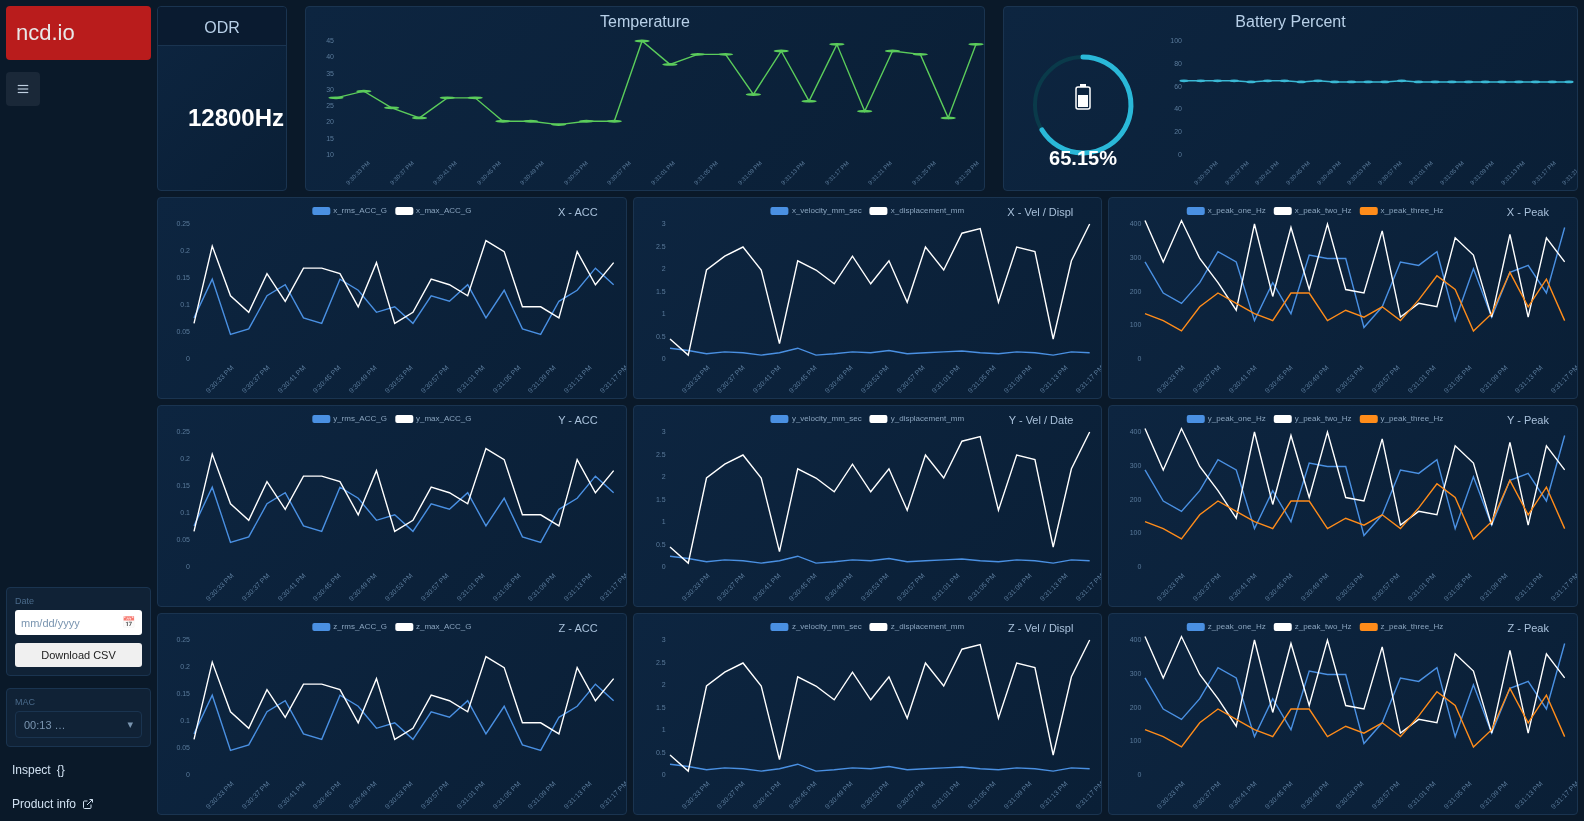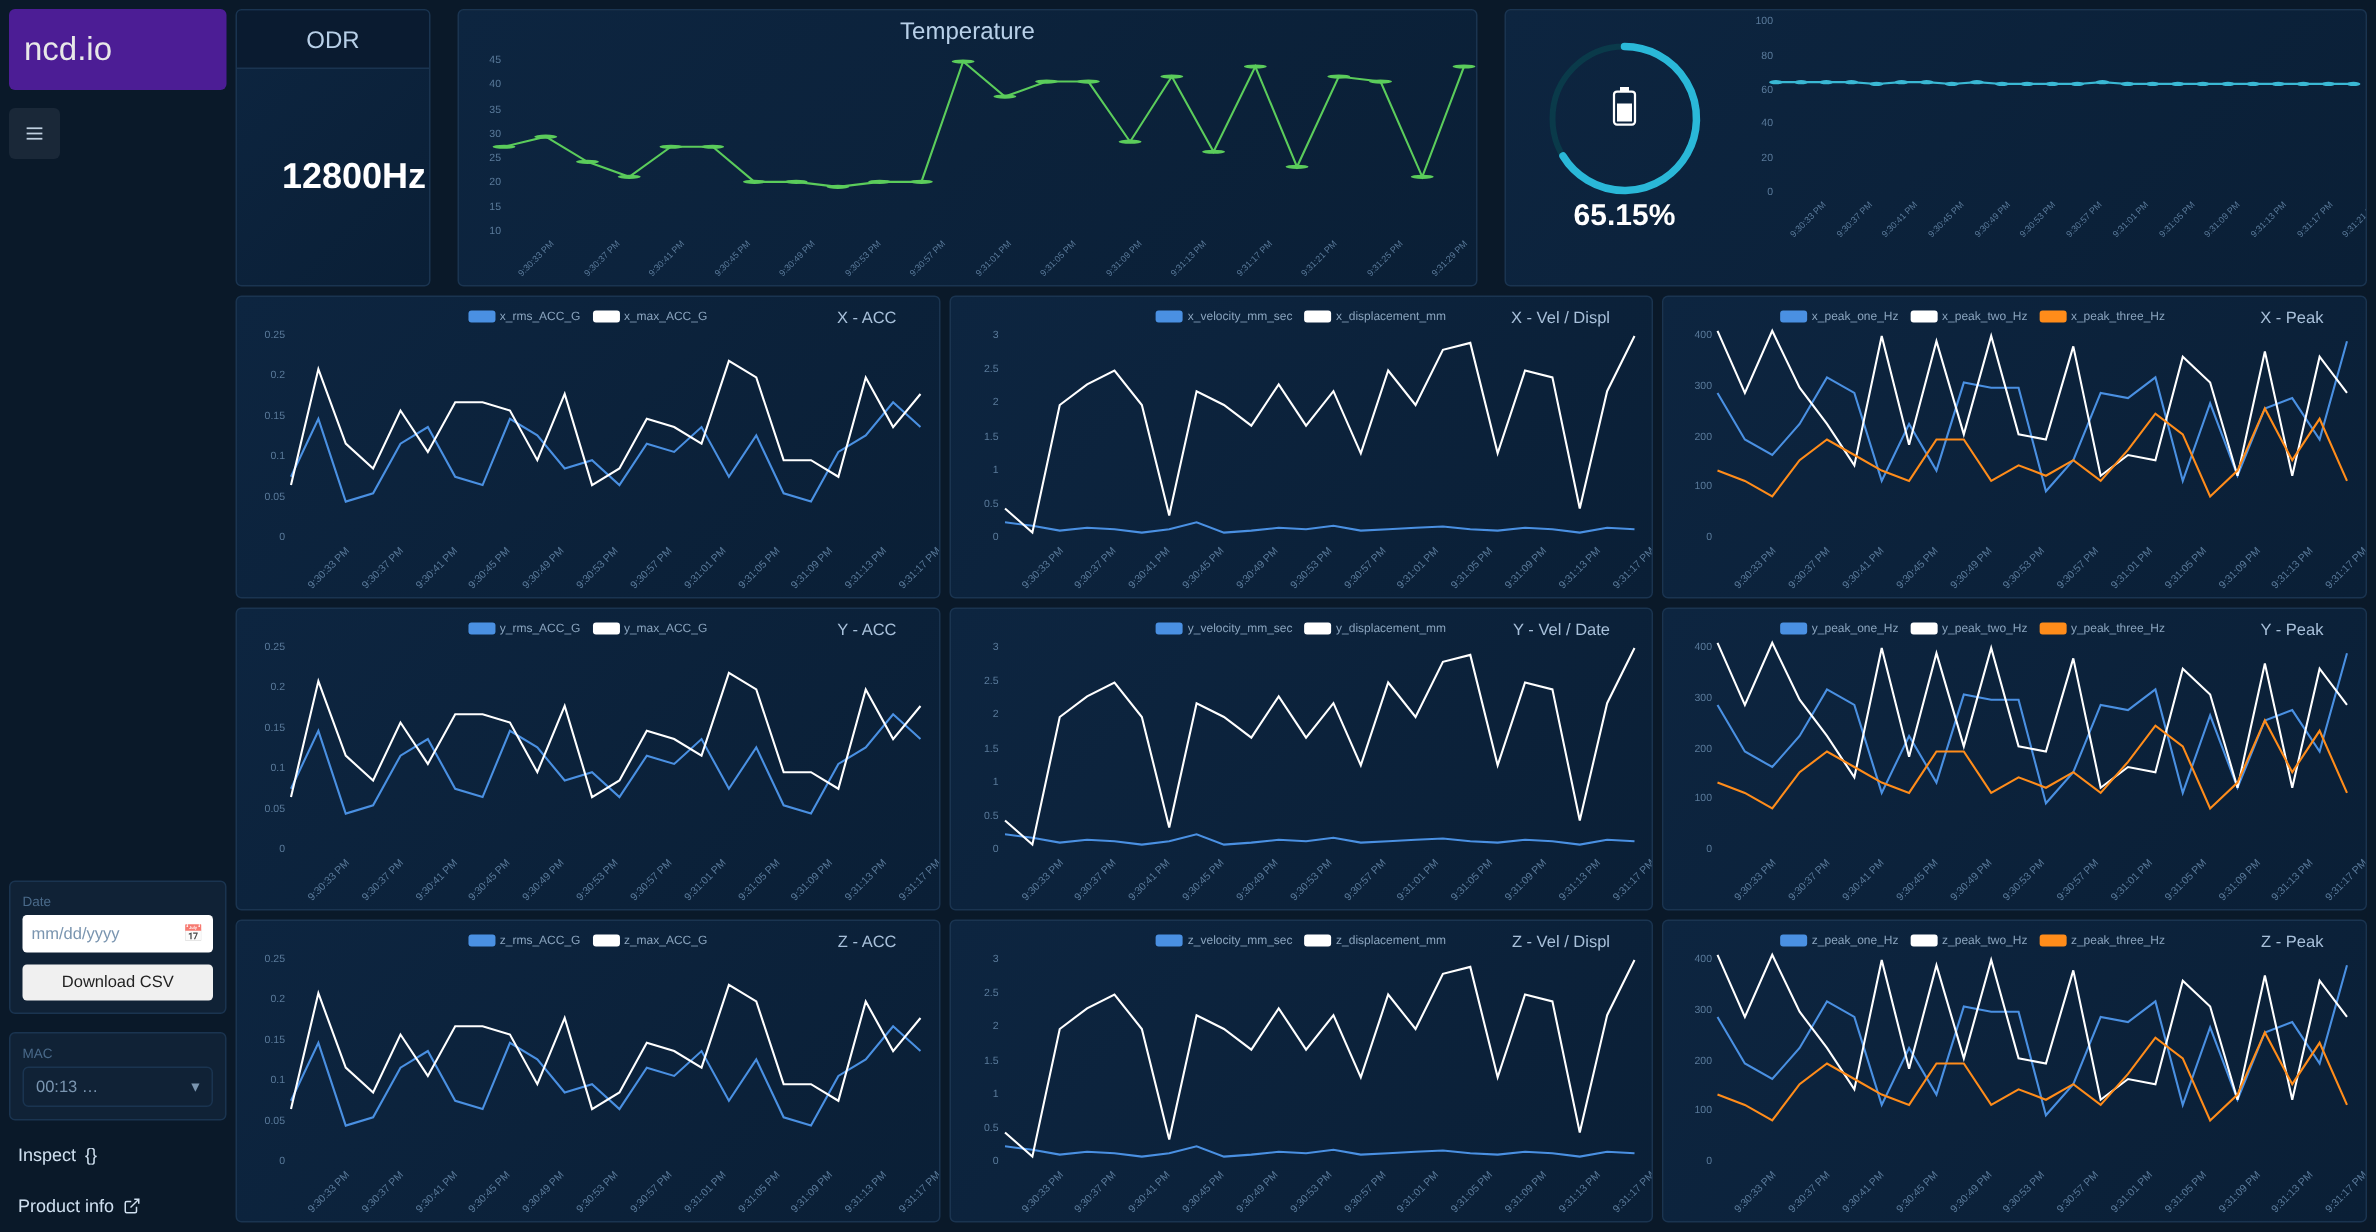--- a/index.html
+++ b/index.html
@@ -17,21 +17,21 @@
   height: 100%;
   gap: 6px;
   padding: 6px;
 }
 .sidebar {
   display: flex;
   flex-direction: column;
   gap: 12px;
 }
 .logo {
-  background: #4c1d95;
+  background: #b91c1c;
   border-radius: 4px;
   padding: 14px 10px;
   font-size: 22px;
   font-weight: 400;
   color: #e8e8e8;
 }
 .hamburger {
   background: #1a2838;
   border-radius: 4px;
   width: 34px;
@@ -298,30 +298,31 @@
                 <span>9:31:13 PM</span>
                 <span>9:31:17 PM</span>
                 <span>9:31:21 PM</span>
                 <span>9:31:25 PM</span>
                 <span>9:31:29 PM</span>
               </div>
             </div>
         </div>
       </div>
       <div class="panel">
+        <div class="panel-title">Battery Percent</div>
         <div class="batt-body">
           <div class="batt-gauge-area">
             <svg width="110" height="130" viewBox="0 0 110 130">
               <circle cx="55" cy="60" r="48" fill="none" stroke="#0a3a4a" stroke-width="4"></circle>
               <path d="M 55 12 A 48 48 0 1 1 14 85" fill="none" stroke="#2ab8d8" stroke-width="5" stroke-linecap="round"></path>
               <rect x="48" y="42" width="14" height="22" rx="2" fill="none" stroke="#fff" stroke-width="1.5"></rect>
               <rect x="52" y="39" width="6" height="3" fill="#fff"></rect>
               <rect x="50" y="50" width="10" height="12" fill="#fff"></rect>
             </svg>
-            <div style="position:absolute; bottom:0; width:100%; text-align:center;">
+            <div style="position:absolute; bottom:12px; width:100%; text-align:center;">
               <div class="batt-val">65.15%</div>
             </div>
           </div>
           <div class="mini-chart" id="batt-mini">
     <div class="yaxis-mini">
                 <span>100</span>
                 <span>80</span>
                 <span>60</span>
                 <span>40</span>
                 <span>20</span>

